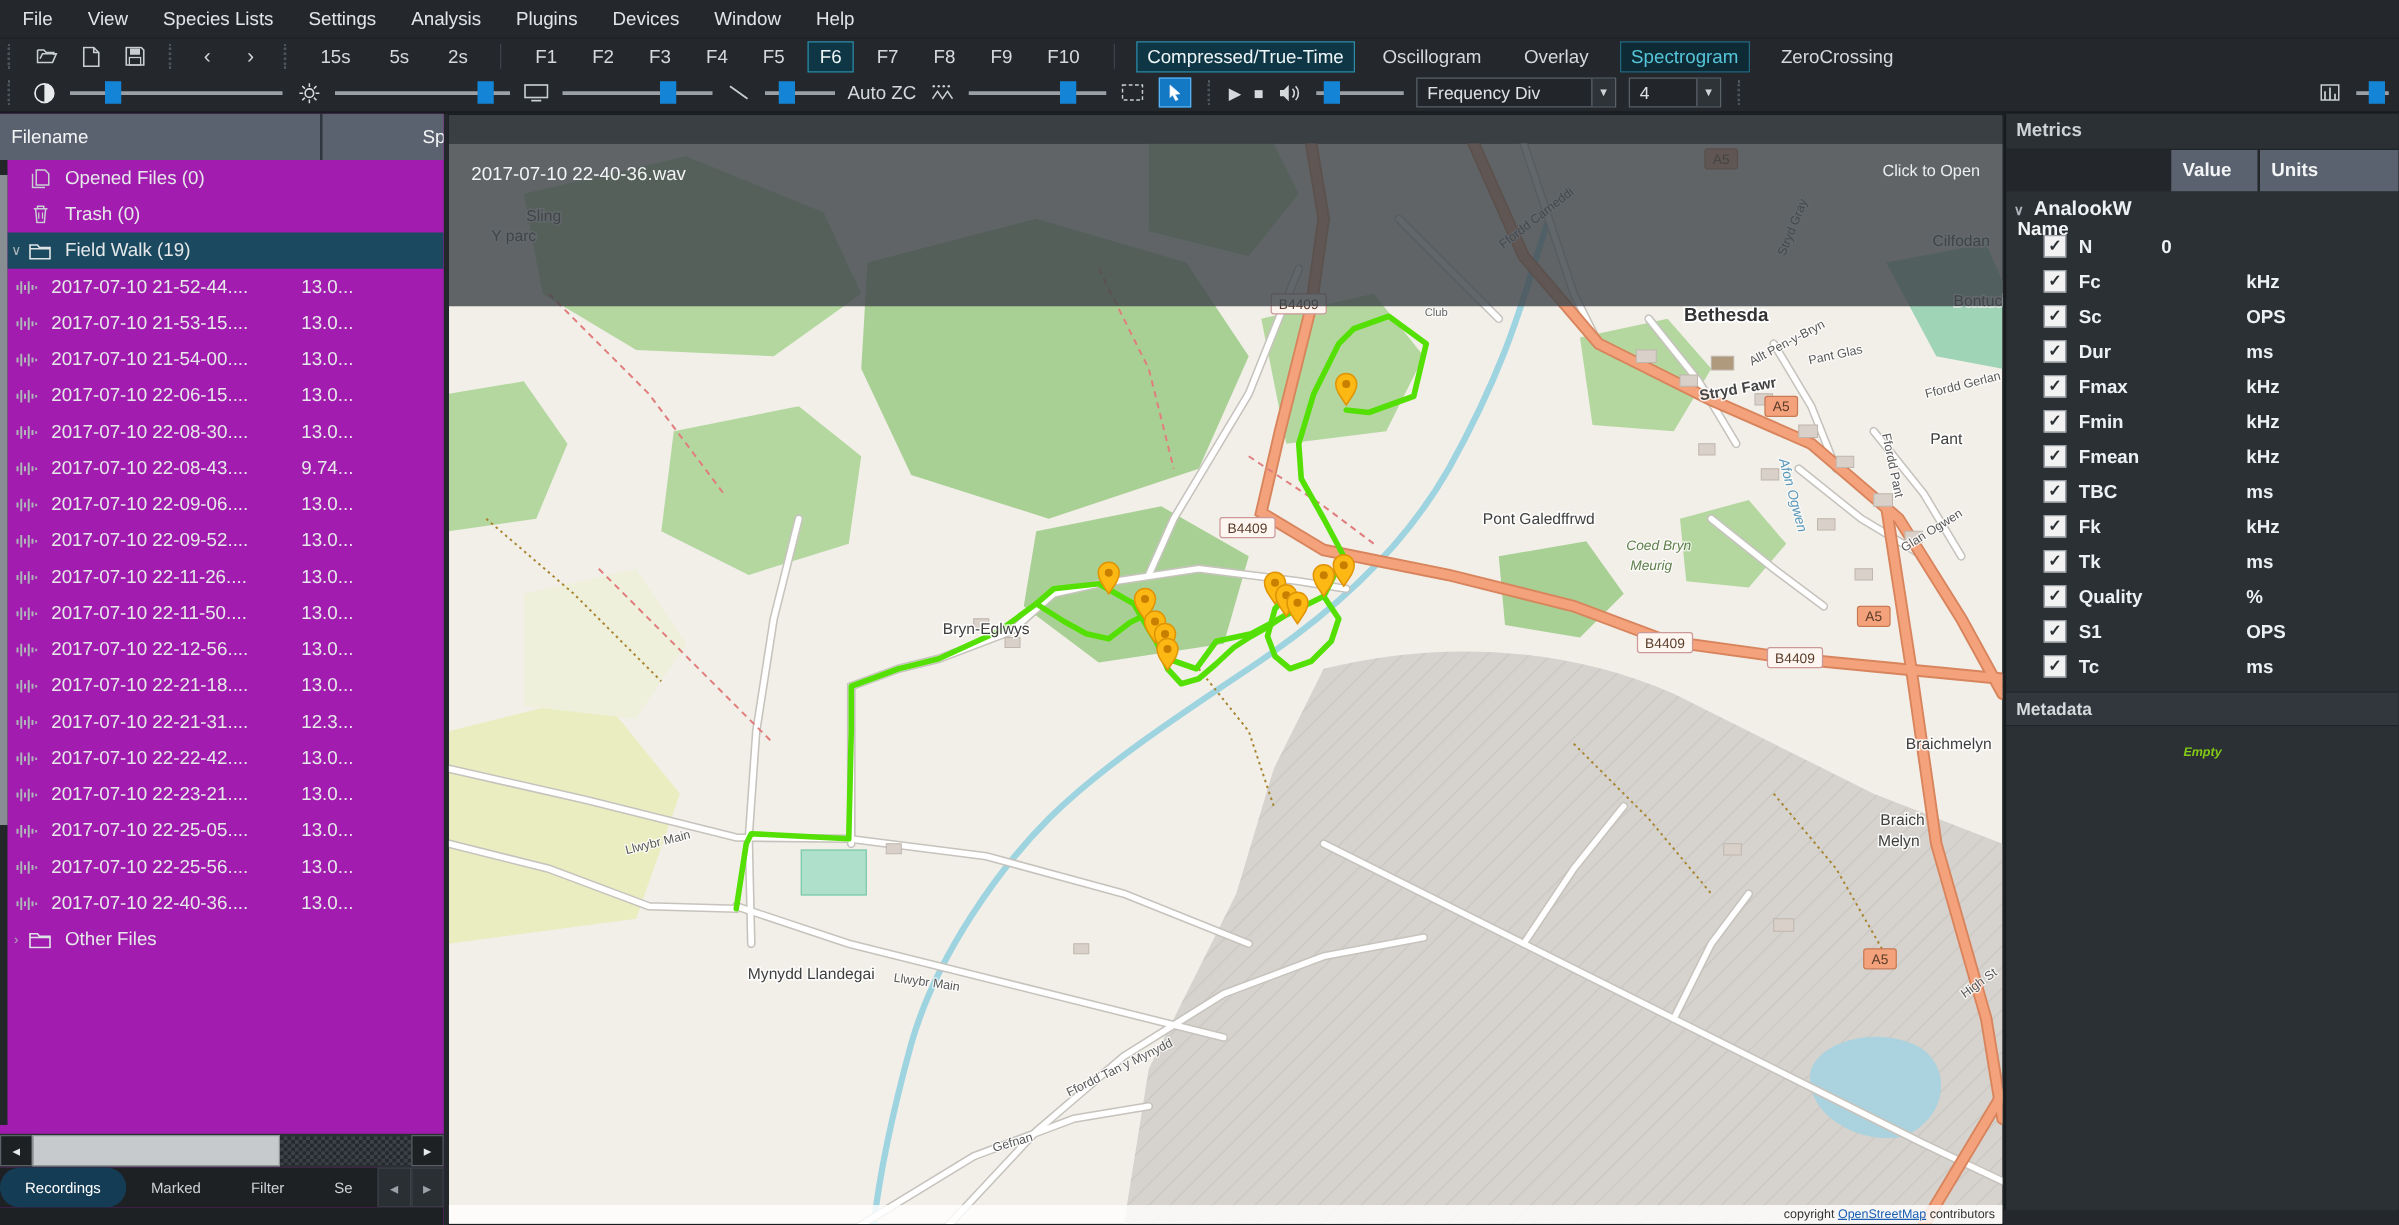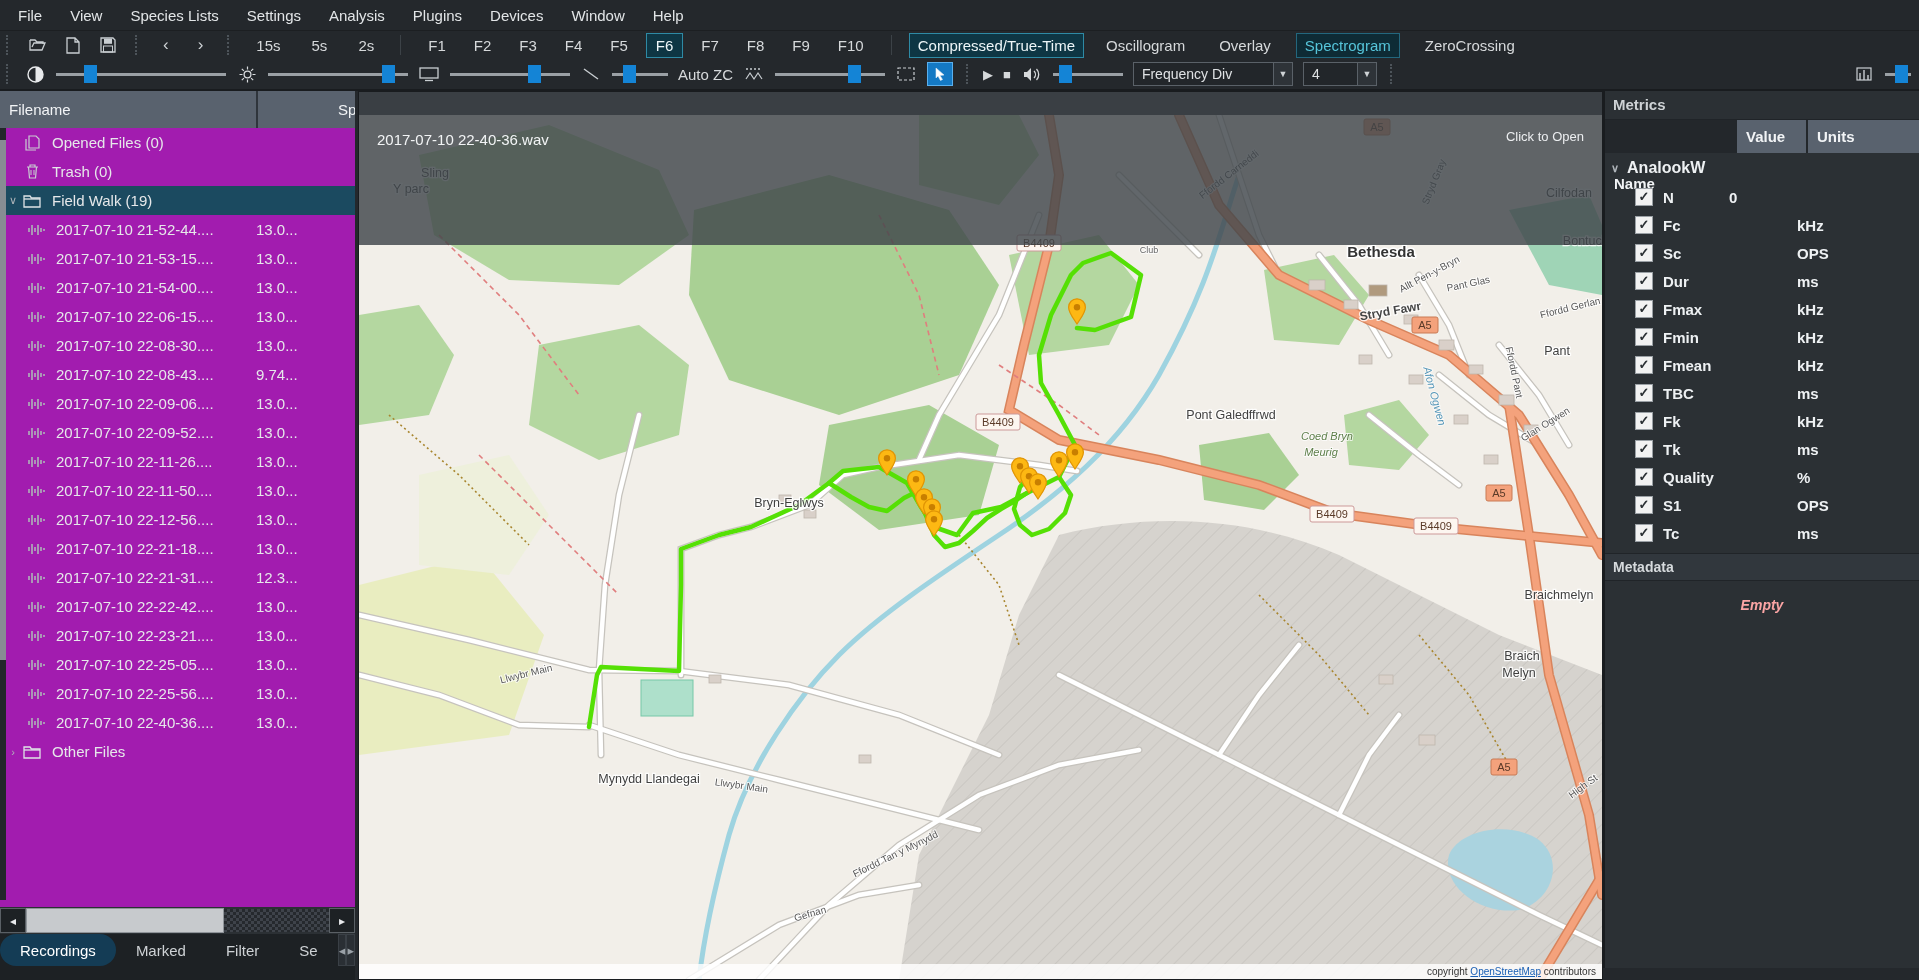--- a/index.html
+++ b/index.html
@@ -44,32 +44,32 @@
   .sb-hc3{flex:1;}
   #sb-vscroll{position:absolute;top:37px;left:0;width:6px;bottom:80px;background:#23272a;}
   #sb-vthumb{position:absolute;top:12px;left:0;width:6px;height:520px;background:#878d93;}
   #sb-list{position:absolute;top:37px;left:6px;right:0;bottom:80px;overflow:hidden;}
   .sb-row{position:relative;height:29px;display:flex;align-items:center;font-size:15px;color:#e6e8ea;white-space:nowrap;}
   .sb-row.selected{background:#1b4a60;}
   .sb-row .exp{width:14px;text-align:center;color:#aeb4b9;font-size:11px;}
   .sb-row .ic{display:inline-flex;width:24px;justify-content:center;margin-right:8px;}
   .sb-row .fname{width:196px;overflow:hidden;}
   .sb-row .fdur{margin-left:4px;color:#e6e8ea;}
-  .sb-file{padding-left:18px;}
+  .sb-file{padding-left:3px;}
   
   #sb-hscroll{position:absolute;left:0;right:0;bottom:46px;height:27px;background:#2b3034;display:flex;align-items:center;}
   .scr-btn{width:24px;height:23px;background:#1d2124;border:1px solid #5a6065;color:#e8eaec;
            display:flex;align-items:center;justify-content:center;font-size:12px;}
   #sb-hthumb{width:196px;height:23px;background:#c7cacd;border:1px solid #8f9499;}
   #sb-hhatch{flex:1;height:23px;
      background-image:linear-gradient(45deg,#3e434a 25%,transparent 25%,transparent 75%,#3e434a 75%),
                       linear-gradient(45deg,#3e434a 25%,#25292d 25%,#25292d 75%,#3e434a 75%);
      background-size:6px 6px;background-position:0 0,3px 3px;}
   #sb-tabs{position:absolute;left:0;right:0;bottom:14px;height:32px;background:#1d2124;display:flex;align-items:stretch;}
-  .sb-tab{font-size:15px;color:#ced2d5;padding:0 20px;display:flex;align-items:center;border-radius:16px;}
+  .sb-tab{font-size:12px;color:#ced2d5;padding:0 20px;display:flex;align-items:center;border-radius:16px;}
   .sb-tab.active{background:#143c55;color:#ffffff;}
   .tabnav{width:25px;background:#2a2f34;border:1px solid #3a4046;color:#9aa1a7;display:flex;
           align-items:center;justify-content:center;font-size:13px;}
   #sb-bottomfill{position:absolute;left:0;right:0;bottom:0;height:14px;background:#1d2124;}
   
   #mappanel{position:absolute;top:0;left:358px;width:1245px;bottom:0;background:#3a3f44;border:1px solid #191c1f;box-sizing:border-box;}
   #map-titlebar{position:absolute;top:0;left:0;right:0;height:23px;background:linear-gradient(#4e555c,#444b52);
                 display:flex;align-items:center;}
   #map-title{position:absolute;left:0;right:0;text-align:center;font-size:13px;color:#e9ecef;}
   #map-logo{position:absolute;left:22px;top:4px;}
@@ -103,21 +103,21 @@
   #metrics-group{display:flex;align-items:center;height:30px;font-size:16px;color:#eef1f3;padding-left:6px;gap:8px;}
   #metrics-group .exp{color:#aeb4b9;font-size:11px;}
   .m-row{display:flex;align-items:center;height:28px;padding-left:30px;font-size:15px;color:#eef1f3;}
   .m-cb{width:16px;height:16px;background:#f2f2f2;border:1px solid #9aa0a5;color:#2b3034;
         font-size:13px;line-height:15px;text-align:center;margin-right:10px;flex:none;}
   .m-name{width:66px;}
   .m-val{width:68px;}
   .m-units{flex:1;}
   #metadata-bar{height:26px;line-height:26px;background:#31373d;color:#d6dadd;font-size:14px;
                 padding-left:8px;margin-top:6px;border-top:1px solid #202428;border-bottom:1px solid #202428;}
-  #metadata-empty{margin-top:16px;text-align:center;font-size:14px;font-style:italic;color:#fca5a5;}
+  #metadata-empty{margin-top:16px;text-align:center;font-size:10px;font-style:italic;color:#84cc16;}
   .auto-zc{font-size:15px;color:#d6d9db;white-space:nowrap;}
   .playico{font-size:13px;color:#d6d9db;}
 </style>
 </head>
 <body>
 
 <div id="app">
 
   <div class="menubar" id="menubar">
       <span class="menu-item">File</span>

